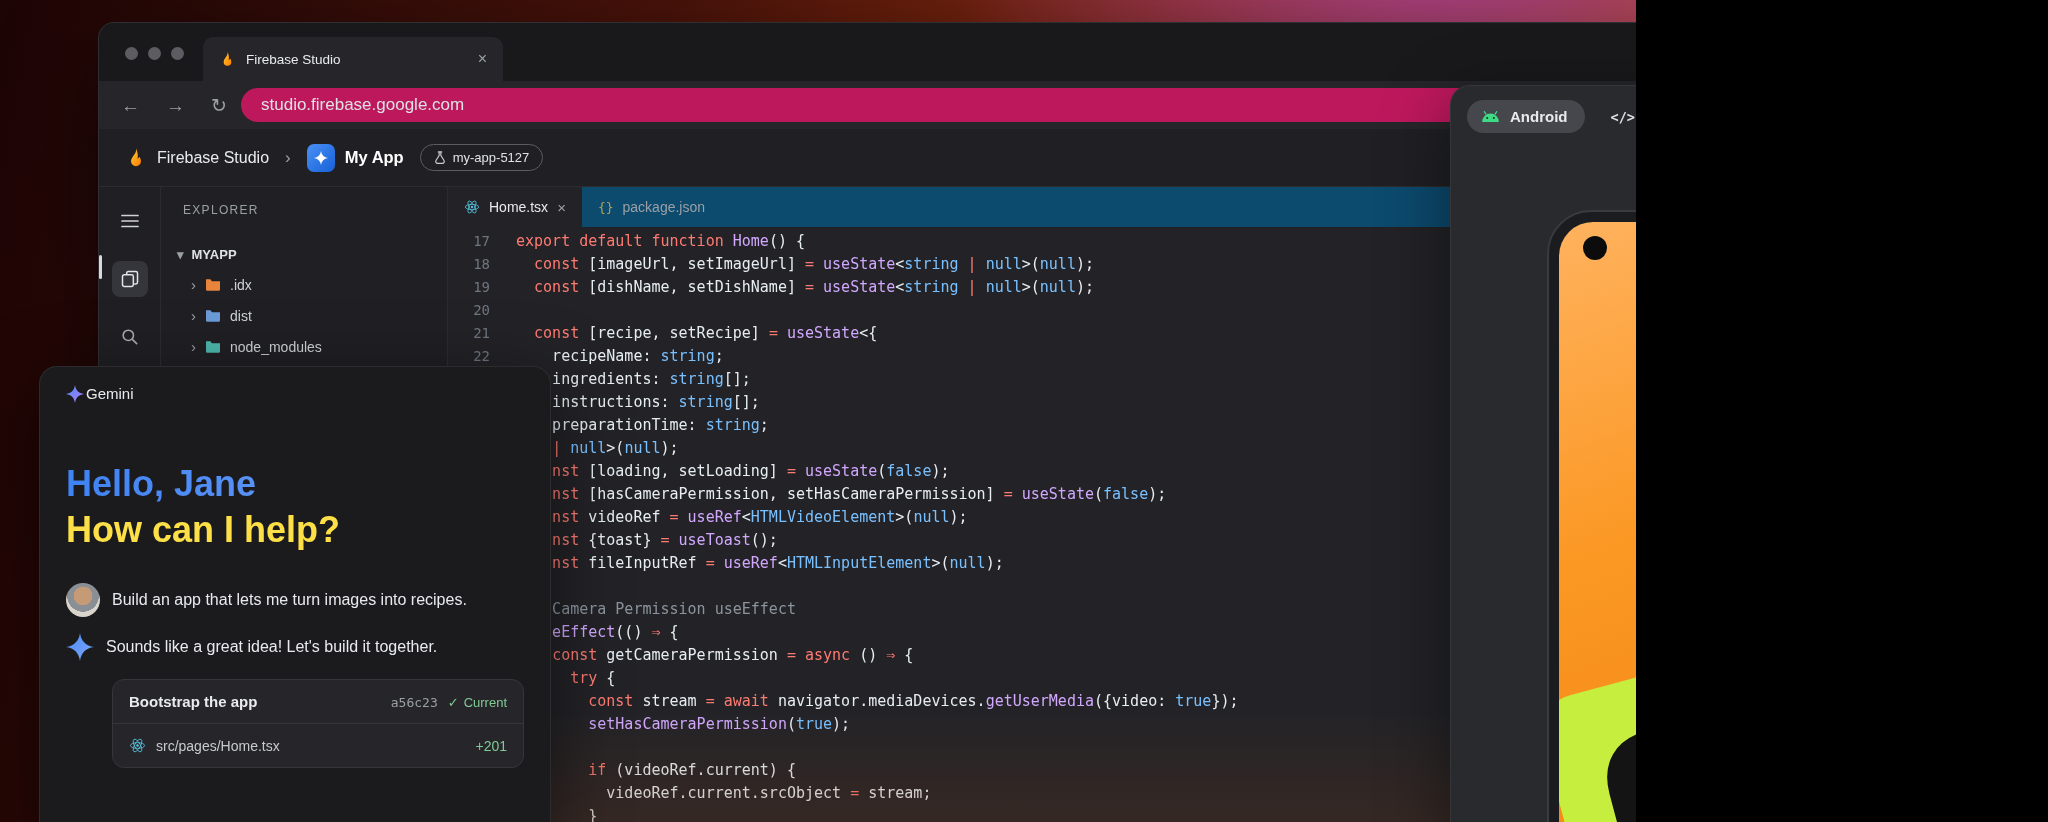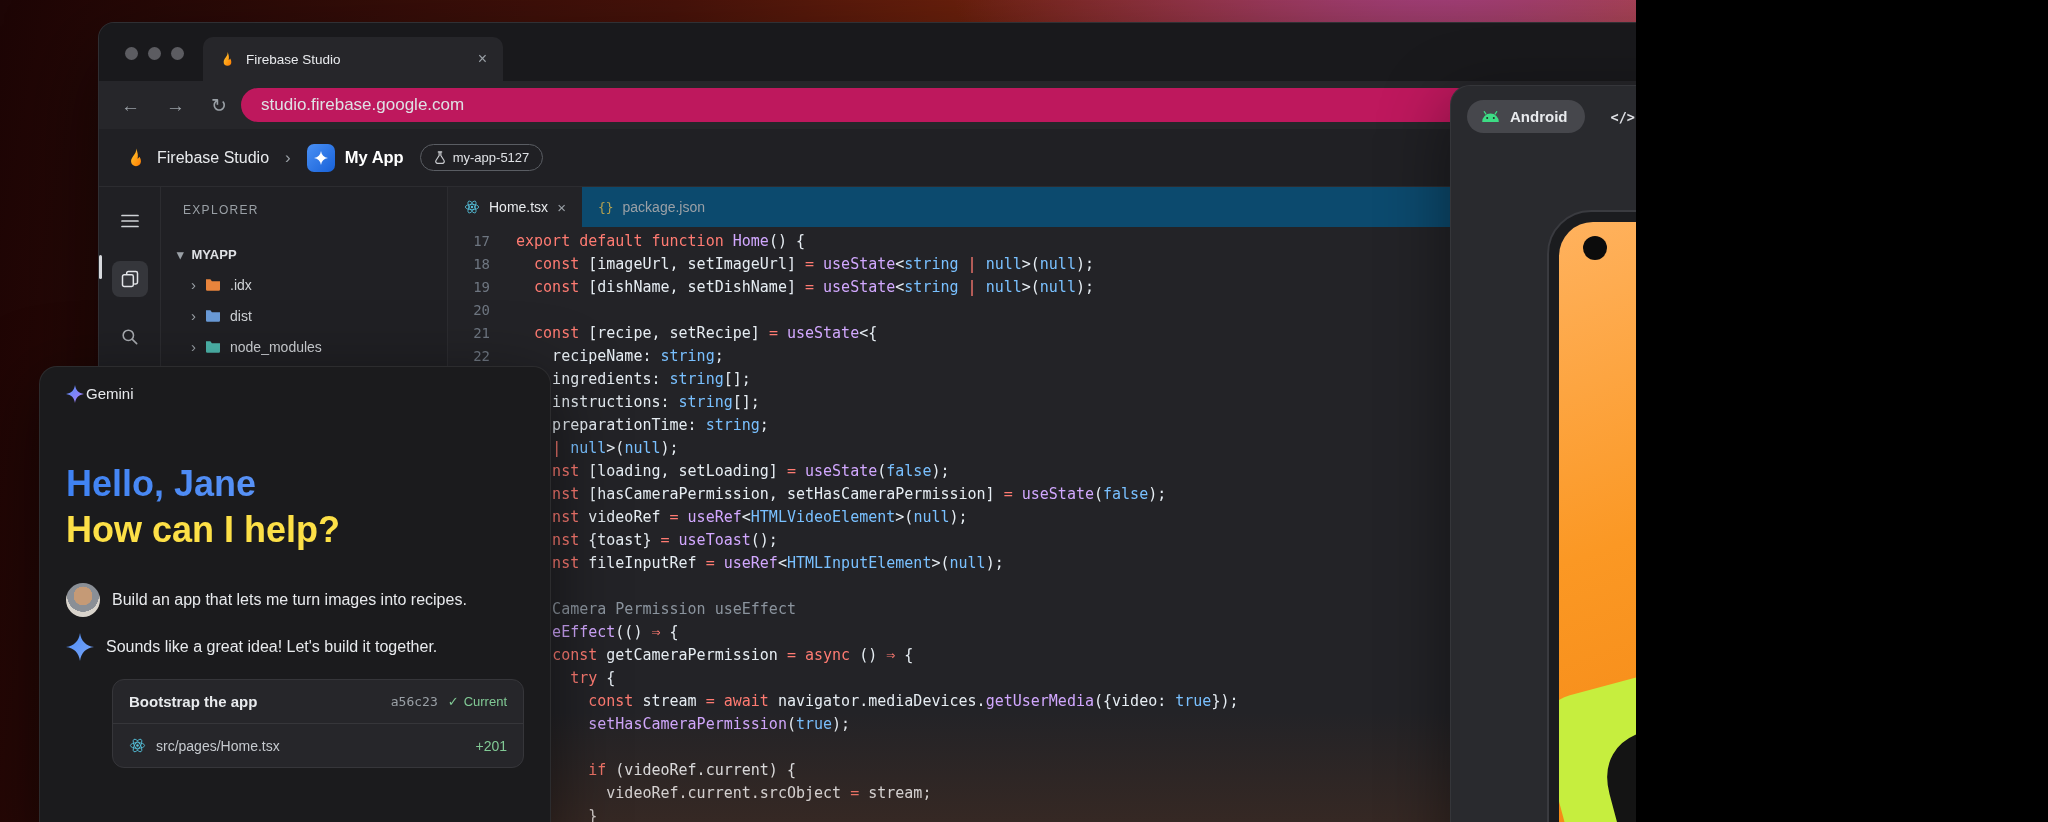--- a/index.html
+++ b/index.html
@@ -71,21 +71,21 @@
   .ghead{display:flex;align-items:flex-start;gap:2px;padding:18px 26px 0;color:#e8eaed;font-size:15px}
   .ghello{margin:58px 26px 0;font-size:36px;line-height:46px;font-weight:600}
   .ghello .l1{background:linear-gradient(90deg,#3e82f4,#7da8f9);-webkit-background-clip:text;background-clip:text;color:transparent}
   .ghello .l2{color:#fde047}
   .grow{display:flex;align-items:center;gap:12px;padding:0 26px;color:#e8eaed;font-size:16px}
   .grow.user{margin-top:30px}
   .grow.resp{margin-top:16px}
   .avatar{width:34px;height:34px;border-radius:50%;flex:none;
     background:radial-gradient(circle at 50% 38%,#c59a76 0 34%,#8a8f96 35% 58%,#d9d4cc 59%);}
   .gcard{margin:18px 26px 0 72px;background:#26262a;border:1px solid #36363a;border-radius:12px;overflow:hidden}
-  .gcardhead{display:flex;align-items:center;gap:10px;padding:13px 16px;border-bottom:1px solid #36363a}
+  .gcardhead{display:flex;align-items:flex-end;gap:10px;padding:13px 16px;border-bottom:1px solid #36363a}
   .gcardtitle{color:#e8eaed;font-size:15px;font-weight:700;flex:1}
   .commit{color:#9aa0a6;font-size:13px;font-family:"DejaVu Sans Mono",monospace}
   .curr{color:#81c995;font-size:13px;display:flex;align-items:center;gap:5px}
   .gcardrow{display:flex;align-items:center;gap:10px;padding:13px 16px}
   .gfile{color:#c6cacf;font-size:14px;flex:1}
   .gdiff{color:#81c995;font-size:14px}
   
   .preview{position:absolute;left:1450px;top:85px;width:566px;height:820px;background:#292a2e;
     border-radius:20px;border:1px solid rgba(255,255,255,.06);box-shadow:0 18px 70px rgba(0,0,0,.45);z-index:6}
   .toggles{display:flex;align-items:center;gap:26px;padding:14px 0 0 16px}

